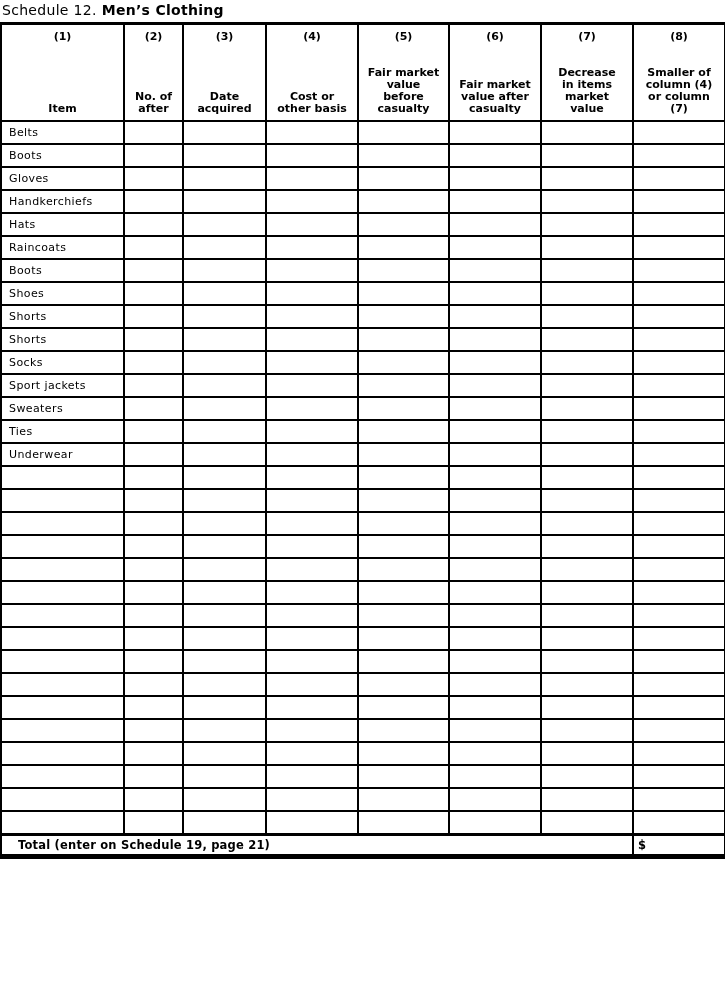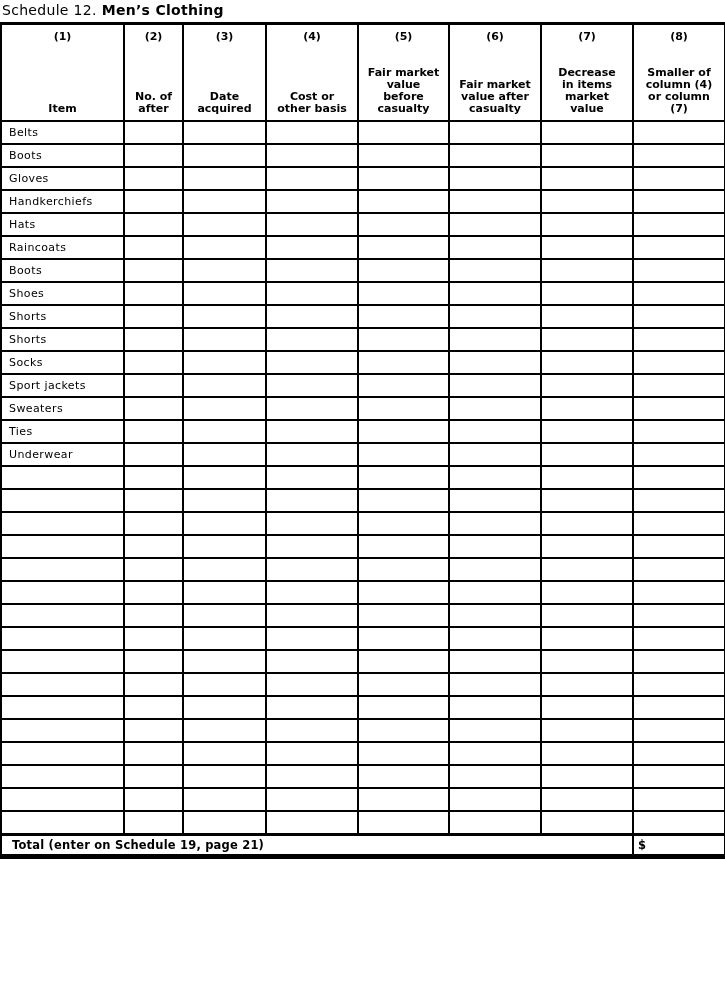--- a/index.html
+++ b/index.html
@@ -73,21 +73,21 @@
   tbody td.blank { padding: 0; }
 
   .total-row td {
     border-top: 3px solid #000;
     height: 22px;
     font-size: 11.5px;
     font-weight: 700;
     vertical-align: middle;
     letter-spacing: 0.2px;
   }
-  .total-label-cell { padding-left: 10px; margin-top: 46px; }
+  .total-label-cell { padding-left: 16px; margin-top: 46px; }
   .total-amount-cell { padding-left: 4px; }
 </style>
 </head>
 <body>
 
 <div class="page">
 
   <div class="title-line">
     <span class="title-prefix">Schedule 12.</span><span class="title-name">Men’s Clothing</span>
   </div>

